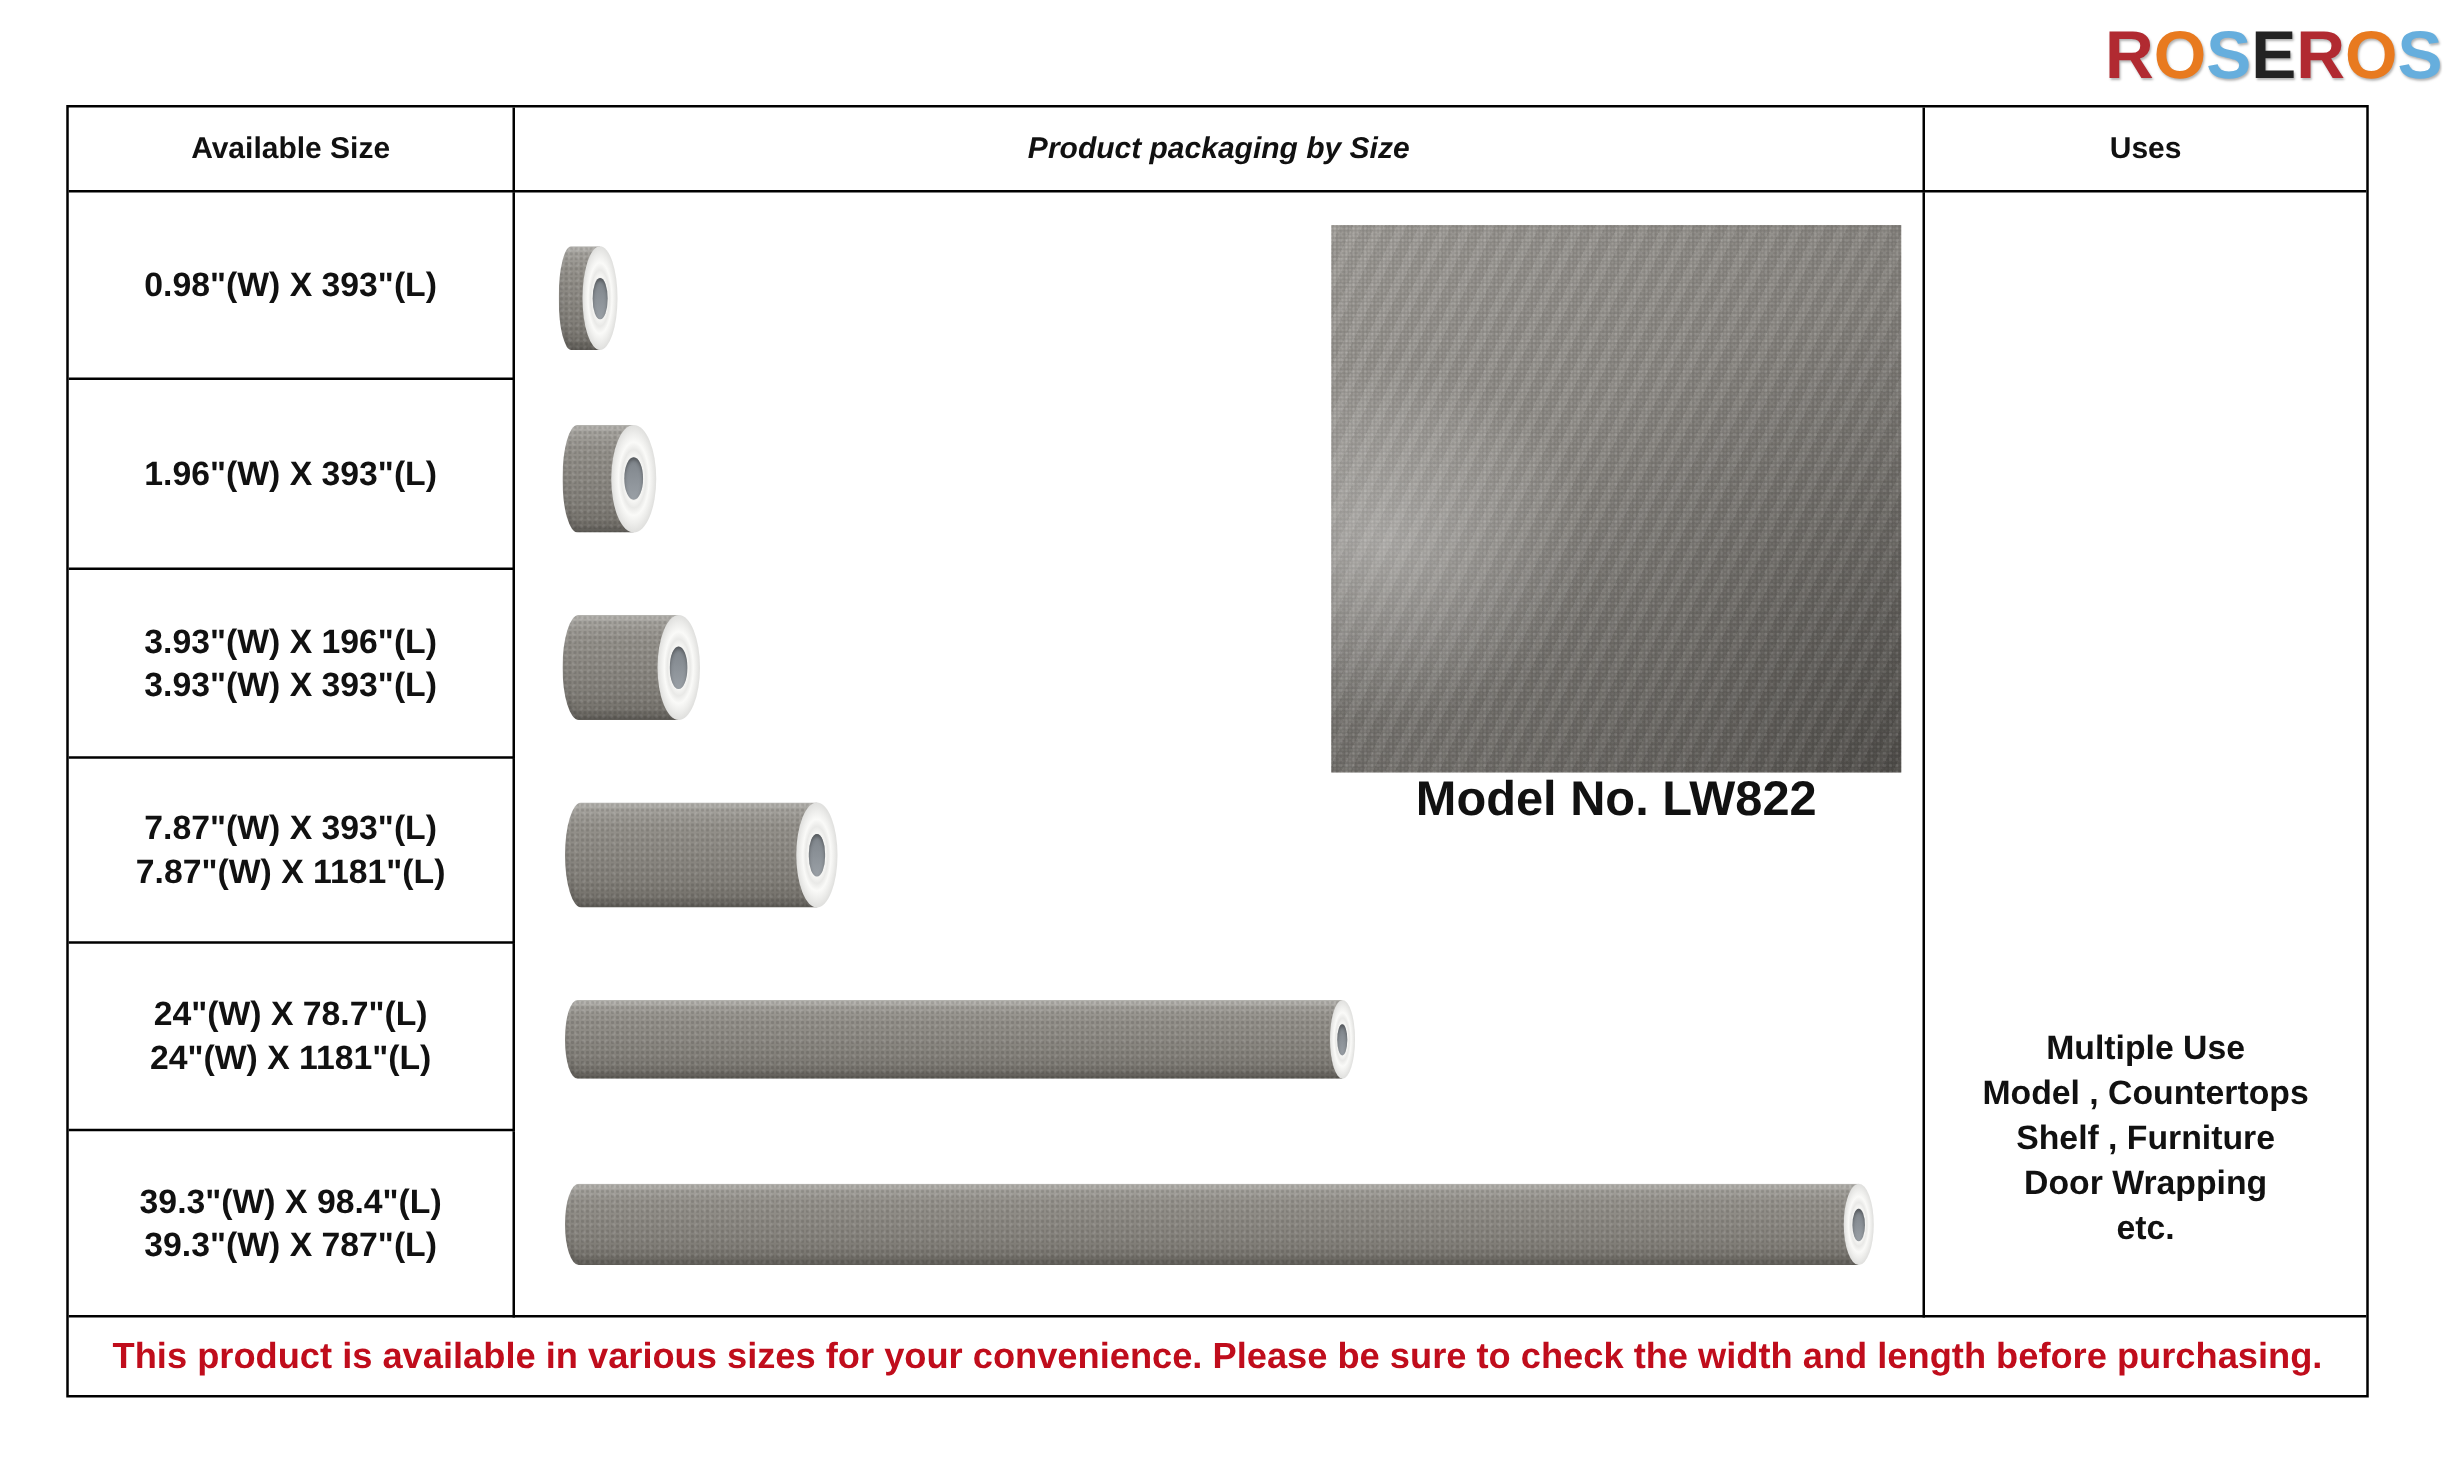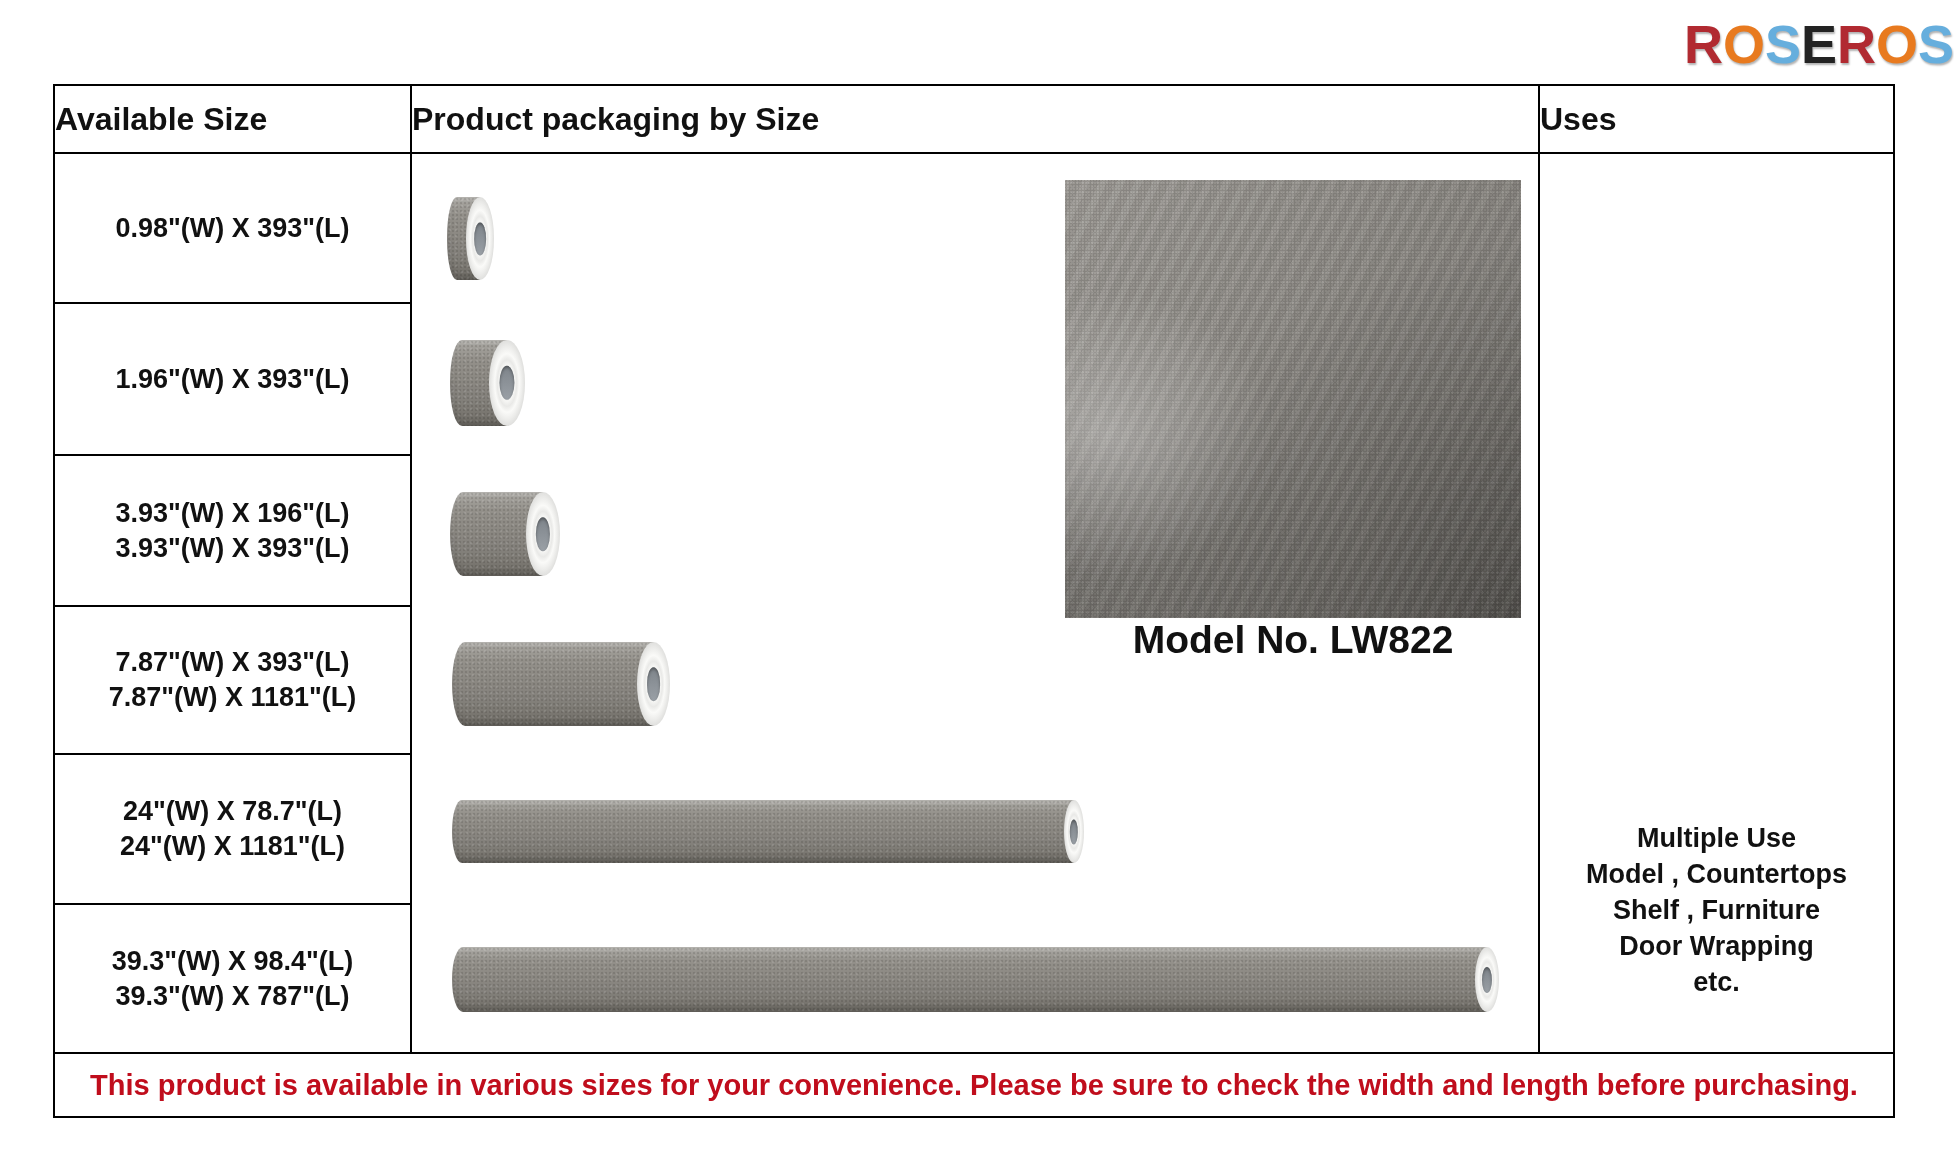--- a/index.html
+++ b/index.html
@@ -24,41 +24,41 @@
     border:2px solid #000; background:#fff;
     display:grid;
     grid-template-columns:357px 1128px 353px;
     grid-template-rows:68px 150px 152px 151px 148px 150px 149px 62px;
   }
   .cell { border-right:2px solid #000; border-bottom:2px solid #000; }
   .no-r { border-right:none; }
   .no-b { border-bottom:none; }
 
   .header-cell {
-    display:flex; align-items:center; justify-content:flex-start;
-    font-size:32px; font-weight:bold;
+    display:flex; align-items:center; justify-content:center;
+    font-size:24px; font-weight:bold;
   }
   .size-cell {
     display:flex; flex-direction:column; align-items:center; justify-content:center;
     font-size:27px; font-weight:bold; line-height:35px; text-align:center;
   }
   .uses-cell {
     display:flex; flex-direction:column; align-items:center; justify-content:center;
     font-size:27px; font-weight:bold; line-height:36px; text-align:center;
   }
   .mid-cell { position:relative; grid-column:2; grid-row:2 / 8; }
   .note-cell {
     grid-column:1 / 4; grid-row:8;
     display:flex; align-items:center; justify-content:center;
     font-size:29px; font-weight:bold; color:#c00d1c;
   }
 
   
   .hc1 { grid-column:1; grid-row:1; }
-  .hc2 { grid-column:2; grid-row:1; }
+  .hc2 { grid-column:2; grid-row:1;font-style:italic; }
   .hc3 { grid-column:3; grid-row:1; }
   .s1 { grid-column:1; grid-row:2; }
   .s2 { grid-column:1; grid-row:3; }
   .s3 { grid-column:1; grid-row:4; }
   .s4 { grid-column:1; grid-row:5; }
   .s5 { grid-column:1; grid-row:6; }
   .s6 { grid-column:1; grid-row:7; }
   .u1 { grid-column:3; grid-row:2 / 4; }
   .u2 { grid-column:3; grid-row:4 / 6; }
   .u3 { grid-column:3; grid-row:6 / 8;margin-top:12px; }

